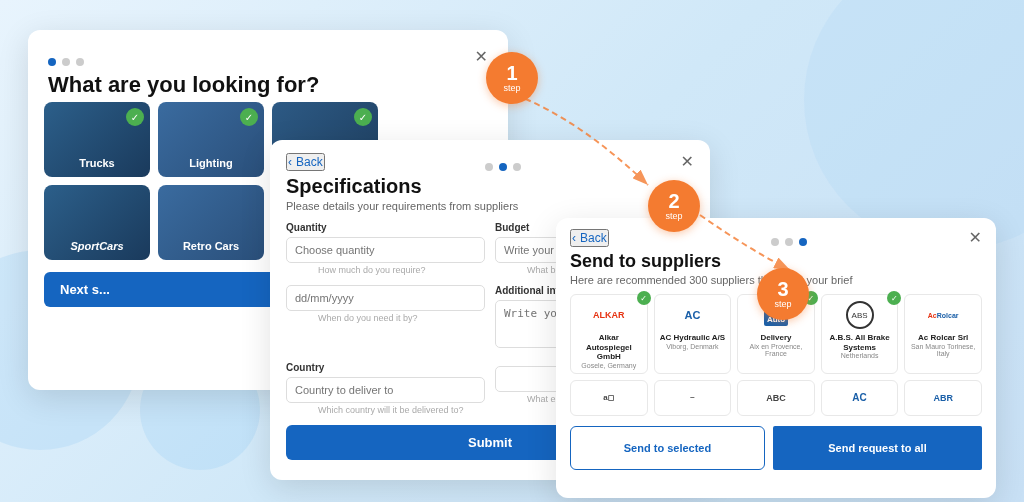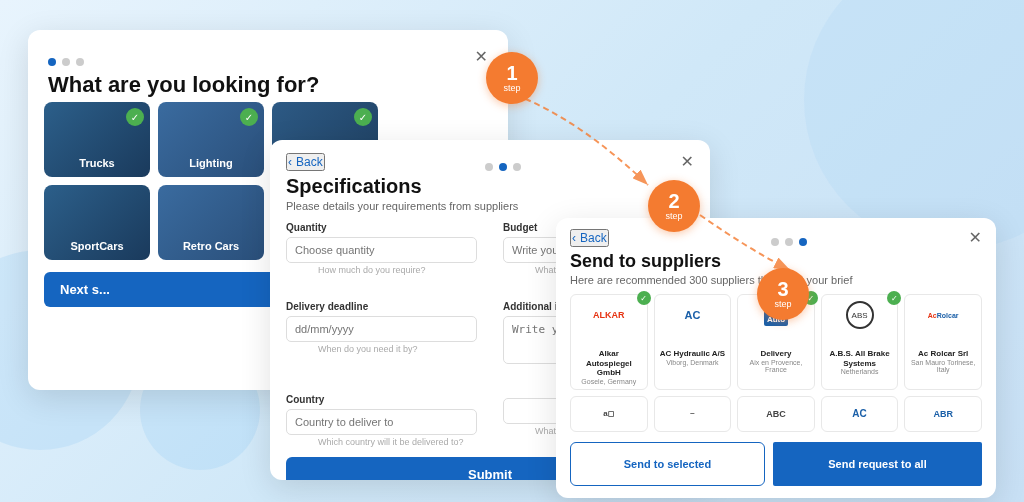--- a/index.html
+++ b/index.html
@@ -117,21 +117,21 @@
       position: relative;
       border-radius: 8px;
       overflow: hidden;
       height: 75px;
       cursor: pointer;
     }
     .cat-trucks { background: linear-gradient(135deg, #2c5f8a, #1a3a5c); }
     .cat-lighting { background: linear-gradient(135deg, #3a6b9f, #2a4f7a); }
     .cat-tools { background: linear-gradient(135deg, #2d5a85, #1e3f60); }
     .cat-jump { background: linear-gradient(135deg, #4a7fa8, #3060850); }
-    .cat-sport { background: linear-gradient(135deg, #2c5f8a, #1a3a5c); }
+    .cat-sport { background: linear-gradient(135deg, #2c5f8a, #1a3a5c); font-style: italic; }
     .cat-retro { background: linear-gradient(135deg, #3a6b9f, #2a4f7a); }
     .cat-ge { background: linear-gradient(135deg, #2d5a85, #1e3f60); }
     .cat-more { background: linear-gradient(135deg, #4a7fa8, #30608599); }
 
     .cat-label {
       color: white;
       font-size: 11px;
       font-weight: 600;
       text-align: center;
       position: absolute;
@@ -195,21 +195,21 @@
       padding: 4px 16px 2px;
     }
     .card2 .subtitle {
       font-size: 11px;
       color: #666;
       padding: 0 16px 10px;
     }
     .form-grid {
       display: grid;
       grid-template-columns: 1fr 1fr;
-      gap: 26px;
+      gap: 10px;
       padding: 0 16px;
     }
     .form-field label {
       font-size: 10px;
       font-weight: 600;
       color: #333;
       display: block;
       margin-bottom: 4px;
     }
     .form-field input, .form-field textarea {
@@ -296,21 +296,20 @@
       font-weight: 700;
       border-radius: 3px;
       margin-bottom: 4px;
     }
     .supplier-name {
       font-size: 8px;
       font-weight: 600;
       color: #222;
       text-align: center;
       line-height: 1.2;
-      margin-top: 16px;
     }
     .supplier-loc {
       font-size: 7px;
       color: #888;
       text-align: center;
     }
     .supplier-check {
       position: absolute;
       top: -4px; right: -4px;
       width: 14px; height: 14px;
@@ -467,21 +466,20 @@
       <label>Quantity</label>
       <input type="text" placeholder="Choose quantity" style="">
       <div class="helper">How much do you require?</div>
     </div>
     <div class="form-field">
       <label>Budget</label>
       <input type="text" placeholder="Write your budget" style="">
       <div class="helper">What budget is available?</div>
     </div>
     <div class="form-field">
-      <label>Delivery deadline</label>
       <input type="text" placeholder="dd/mm/yyyy" style="">
       <div class="helper">When do you need it by?</div>
     </div>
     <div class="form-field">
       <label>Additional information</label>
       <textarea placeholder="Write your comments" style=""></textarea>
     </div>
     <div class="form-field">
       <label>Country</label>
       <input type="text" placeholder="Country to deliver to" style="">

